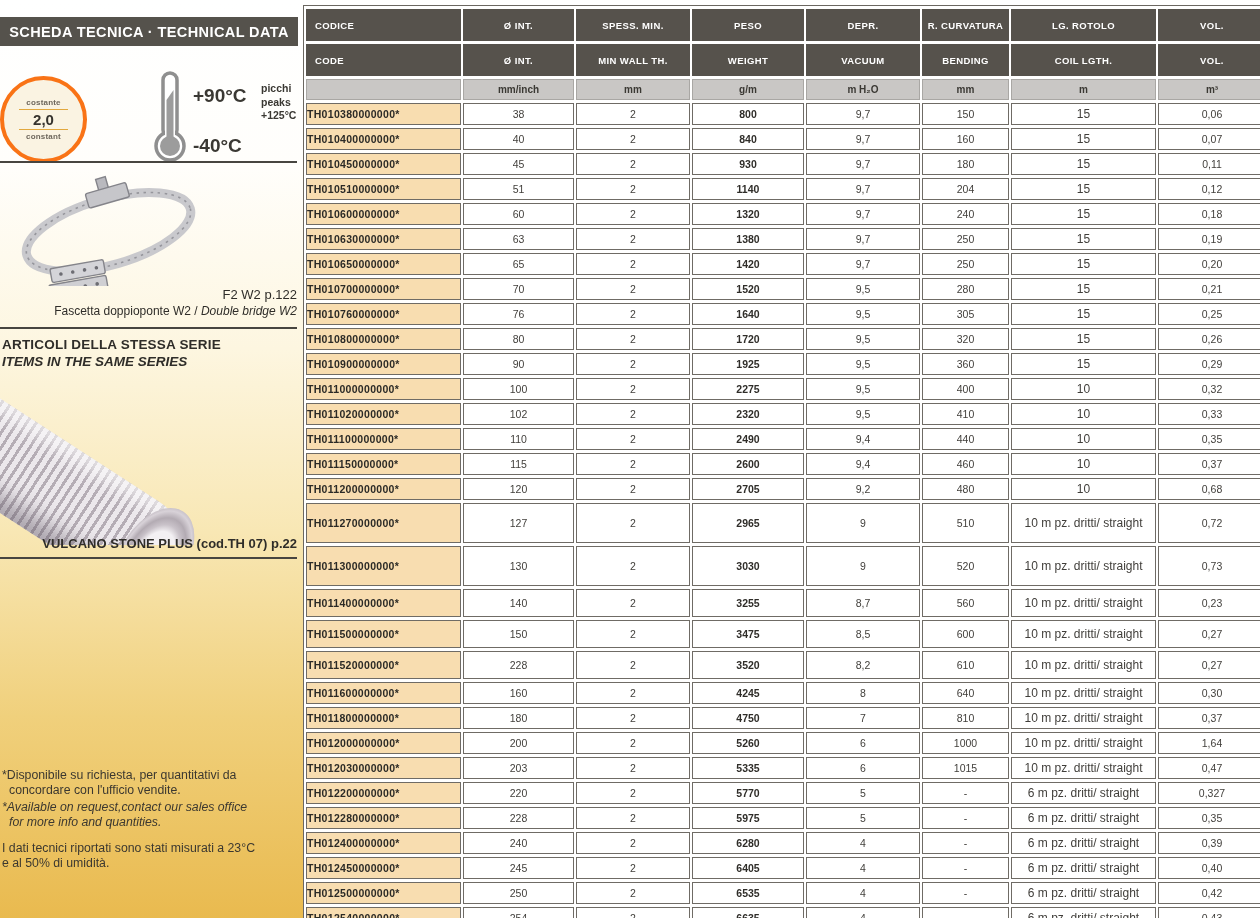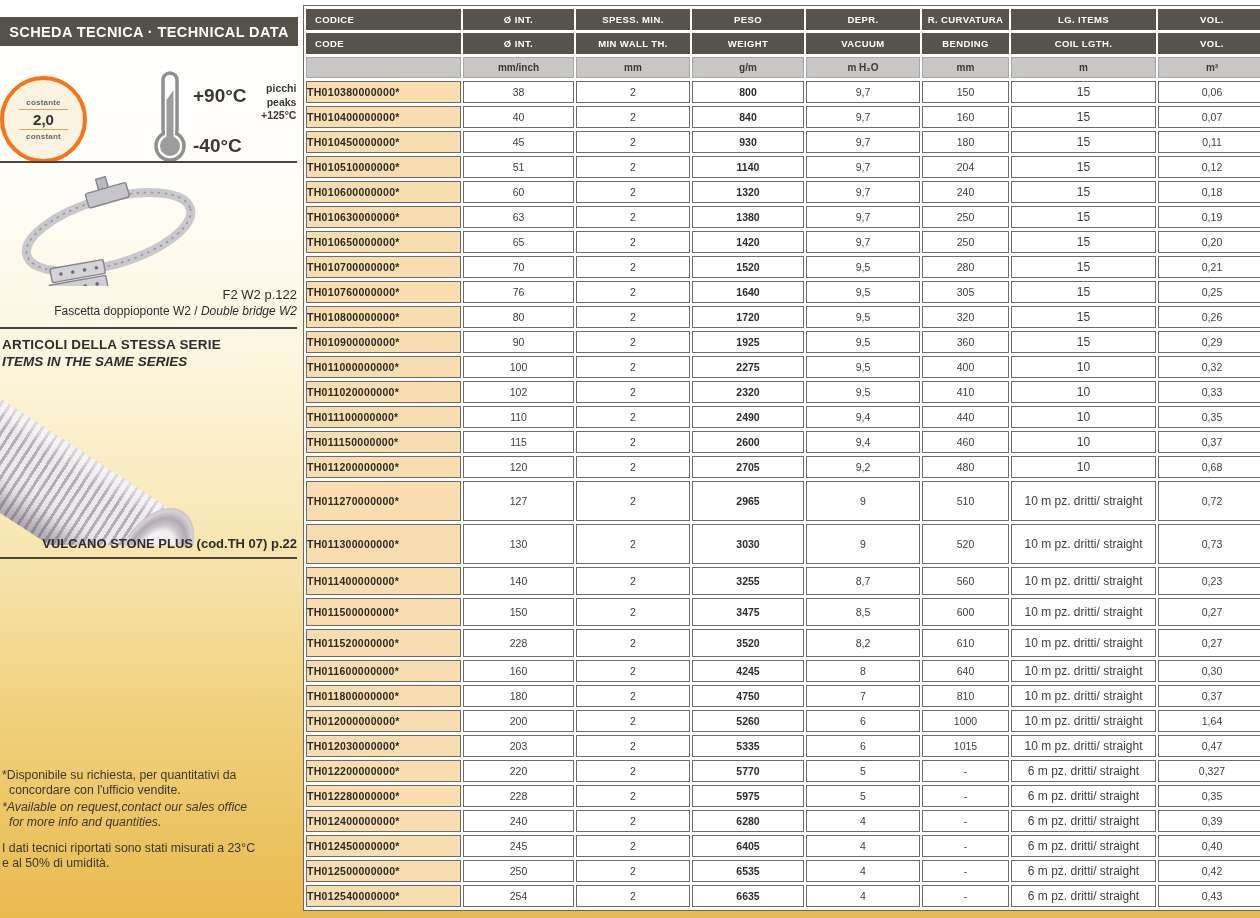--- a/index.html
+++ b/index.html
@@ -26,21 +26,21 @@
   }
   .badge .b-top, .badge .b-bot { font-size:8px; font-weight:bold; color:#6e675c; letter-spacing:.2px; }
   .badge .b-val {
     font-size:15px; font-weight:bold; color:#35322d; line-height:17px;
     border-top:1.5px solid #e2a83e; border-bottom:1.5px solid #e2a83e;
     padding:1px 14px; margin:2px 0;
   }
   .thermo { position:absolute; left:150px; top:70px; }
   .t-max { position:absolute; left:193px; top:85px; font-size:19px; font-weight:bold; color:#3a3833; }
   .t-min { position:absolute; left:193px; top:135px; font-size:19px; font-weight:bold; color:#3a3833; }
-  .t-peaks { position:absolute; left:261px; top:82px; font-size:10.5px; font-weight:bold; color:#3a3833; line-height:13.5px;text-align:right; }
+  .t-peaks { position:absolute; left:261px; top:82px; font-size:10.5px; font-weight:bold; color:#3a3833; line-height:13.5px; }
   .divider { position:absolute; left:0; width:297px; height:2px; background:#474540; }
   .clamp { position:absolute; left:8px; top:174px; }
   .right-text { position:absolute; left:0; width:297px; text-align:right; color:#2f2d29; }
   .ref { top:287px; font-size:13px; font-weight:normal; }
   .caption { top:304px; font-size:12px; }
   .caption i { font-style:italic; }
   .series-it { position:absolute; left:2px; top:337px; font-size:13.5px; font-weight:bold; color:#2f2d29; letter-spacing:.2px; }
   .series-en { position:absolute; left:2px; top:354px; font-size:13.5px; font-weight:bold; font-style:italic; color:#2f2d29; }
   .hose-wrap { position:absolute; left:0; top:383px; width:250px; height:162px; overflow:hidden; }
   .hose-tube {
@@ -62,21 +62,21 @@
   .f1 { top:768px; } .f2 { top:800px; } .f3 { top:841px; } .f4 { top:872px; }
   
   .tblwrap { position:absolute; left:303px; top:5px; width:947px; background:#fff; }
   table.spec {
     width:947px; table-layout:fixed; border-collapse:separate; border-spacing:2px 3px;
     background:#fff; border:1px solid #6b6761;
   }
   .spec th, .spec td { overflow:hidden; white-space:nowrap; }
   .spec th.hc {
     background:#56524c; border:1px solid #56524c; color:#fff;
-    font-size:9.5px; font-weight:bold; letter-spacing:.4px; height:21px; text-align:center;
+    font-size:9.5px; font-weight:bold; letter-spacing:.4px; height:32px; text-align:center;
   }
   .spec th.hc.c0 { text-align:left; padding-left:8px; }
   .spec th.uc {
     background:#c9c7c5; border:1px solid #a9a7a4; color:#3a3833;
     font-size:10px; font-weight:bold; height:21px; text-align:center;
   }
   .spec td.dc {
     background:#fff; border:1px solid #6f6b65; color:#403e3a;
     font-size:10.5px; text-align:center; height:22px;
   }
@@ -187,21 +187,21 @@
         <col style="width:108px">
     </colgroup>
     <thead>
         <tr>
           <th class="hc c0">CODICE</th>
           <th class="hc c1">Ø INT.</th>
           <th class="hc c2">SPESS. MIN.</th>
           <th class="hc c3">PESO</th>
           <th class="hc c4">DEPR.</th>
           <th class="hc c5">R. CURVATURA</th>
-          <th class="hc c6">LG. ITEMS</th>
+          <th class="hc c6">LG. ROTOLO</th>
           <th class="hc c7">VOL.</th>
         </tr>
         <tr>
           <th class="hc c0">CODE</th>
           <th class="hc c1">Ø INT.</th>
           <th class="hc c2">MIN WALL TH.</th>
           <th class="hc c3">WEIGHT</th>
           <th class="hc c4">VACUUM</th>
           <th class="hc c5">BENDING</th>
           <th class="hc c6">COIL LGTH.</th>

